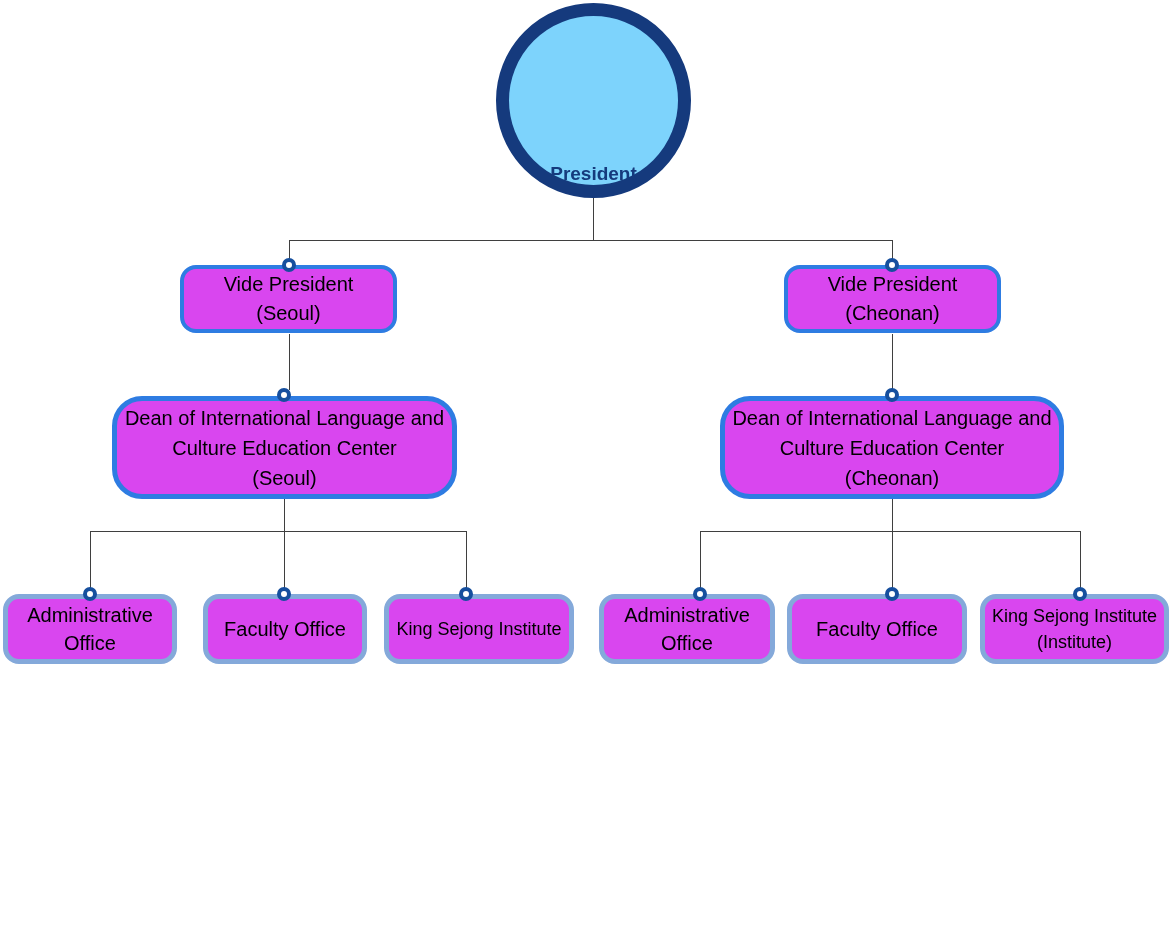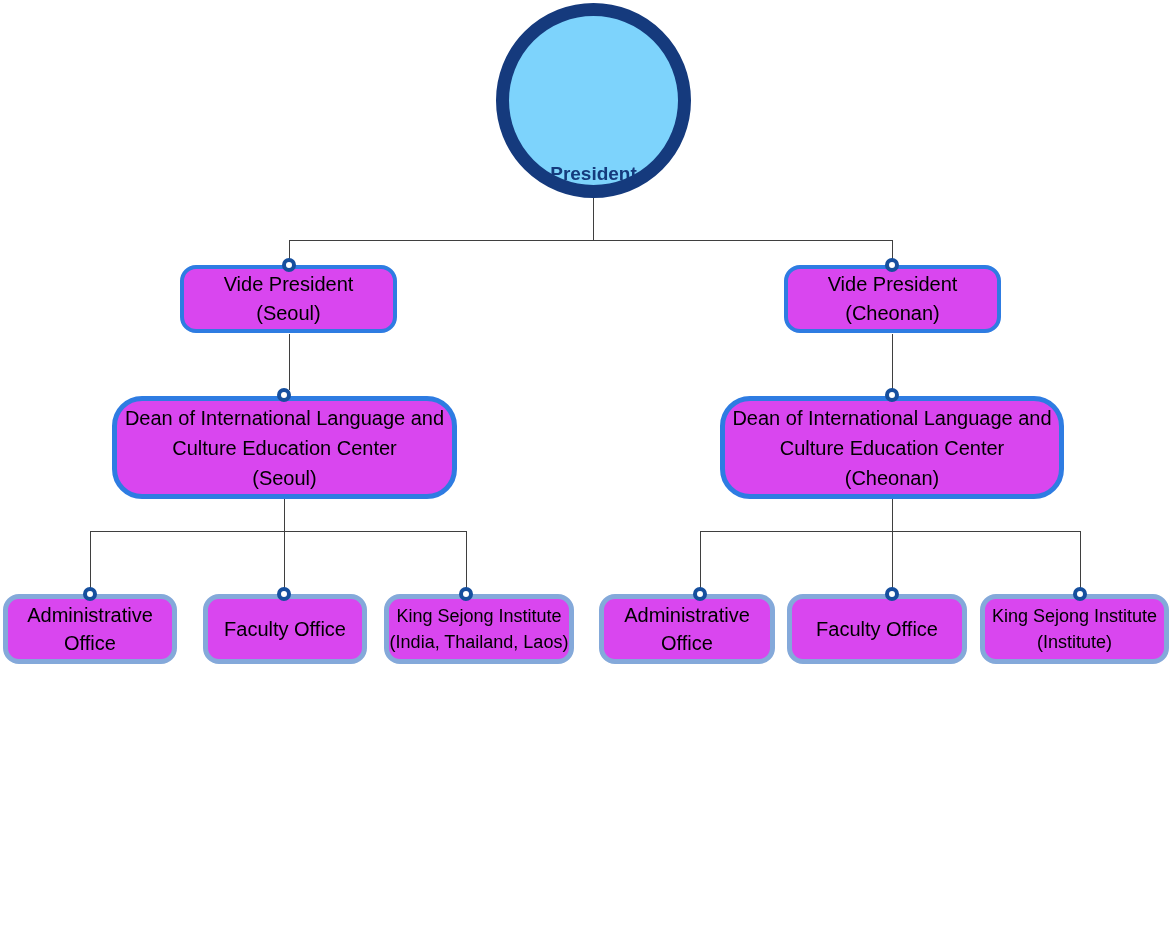--- a/index.html
+++ b/index.html
@@ -105,21 +105,20 @@
 
   <div class="node-box tier-soft" style="left:3px;top:594px;width:174px;height:70px">
     <div>Administrative</div>
     <div>Office</div>
   </div>
   <div class="node-box tier-soft" style="left:203px;top:594px;width:164px;height:70px">
     <div>Faculty Office</div>
   </div>
   <div class="node-box tier-soft small-text" style="left:384px;top:594px;width:190px;height:70px">
     <div>King Sejong Institute</div>
-    <div>(India, Thailand, Laos)</div>
   </div>
 
   <div class="node-box tier-soft" style="left:599px;top:594px;width:176px;height:70px">
     <div>Administrative</div>
     <div>Office</div>
   </div>
   <div class="node-box tier-soft" style="left:787px;top:594px;width:180px;height:70px">
     <div>Faculty Office</div>
   </div>
   <div class="node-box tier-soft small-text" style="left:980px;top:594px;width:189px;height:70px">

